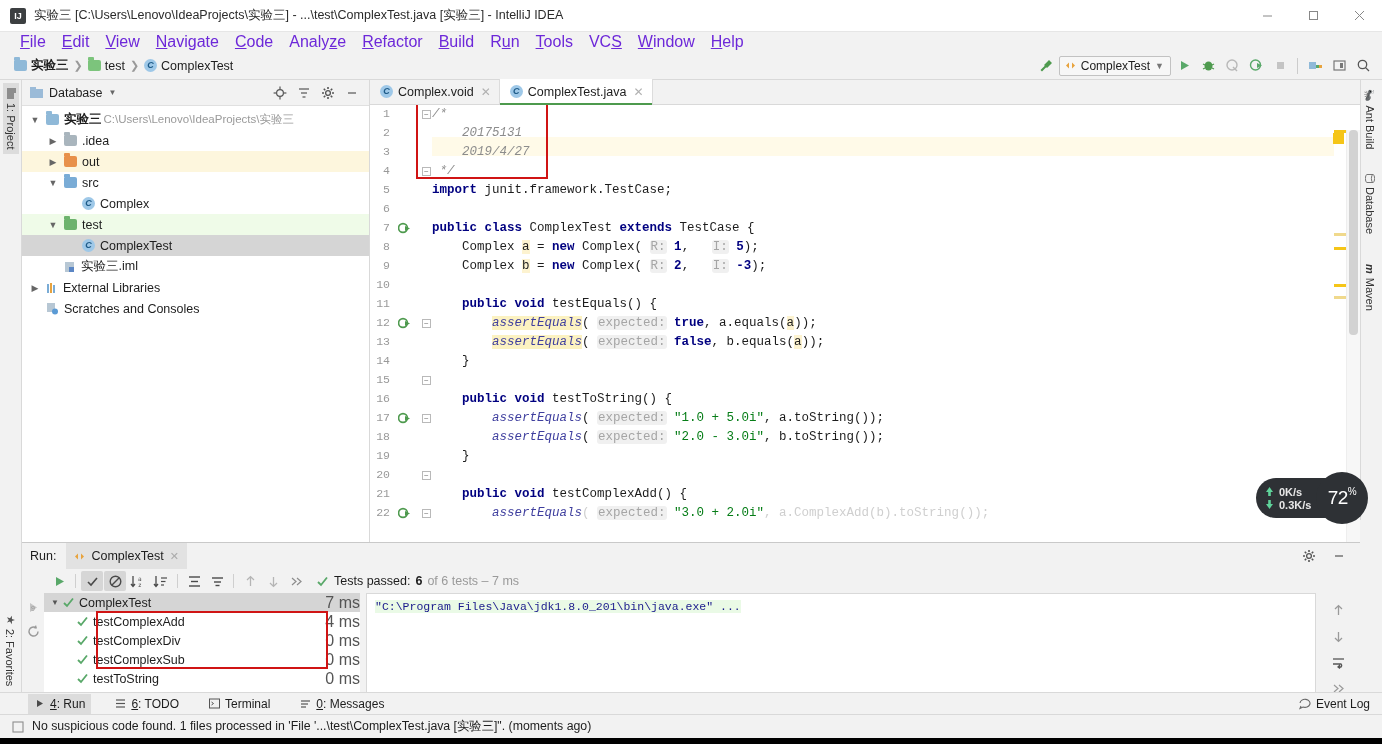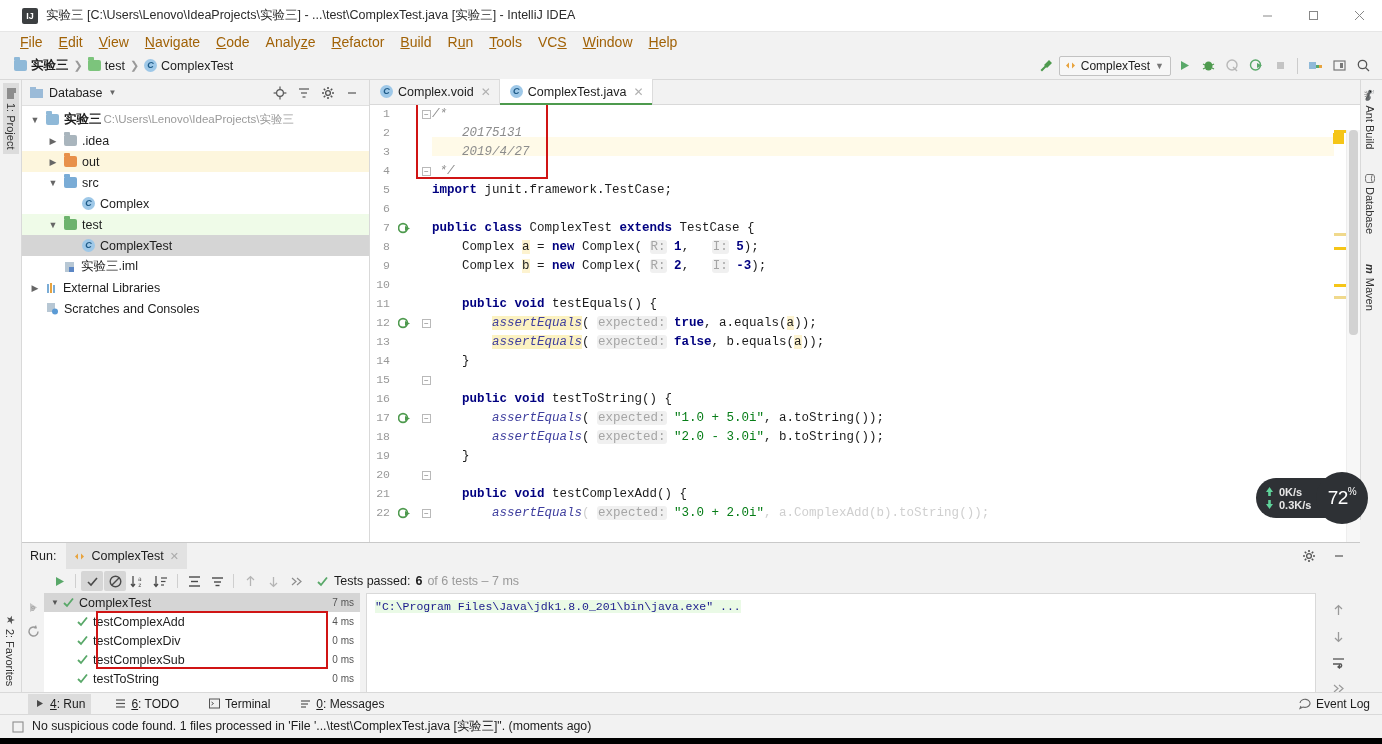--- a/index.html
+++ b/index.html
@@ -6,33 +6,33 @@
   html,body { width:1382px; height:744px; overflow:hidden; background:#000; }
   body {
     font-family:"Liberation Sans", sans-serif;
     font-size:12px; color:#1d1d1d;
     -webkit-font-smoothing:antialiased;
   }
   .app { position:relative; width:1382px; height:744px; background:#f2f2f2; overflow:hidden; }
 
   
   .titlebar{ position:absolute; left:0; top:0; width:1382px; height:32px;
-    background:#ffffff; border-bottom:1px solid #e6e6e6; display:flex; align-items:center;padding-left:12px; }
+    background:#ffffff; border-bottom:1px solid #e6e6e6; display:flex; align-items:center; }
   .tb-logo{ width:16px; height:16px; margin:0 8px 0 10px; background:#3c3f41; color:#fff;
     font-size:9px; font-weight:bold; line-height:16px; text-align:center; border-radius:2px; flex:none;}
   .tb-title{ font-size:12.5px; color:#2b2b2b; white-space:nowrap; }
   .tb-btns{ margin-left:auto; display:flex; height:32px; }
   .tb-btn{ width:46px; height:32px; display:flex; align-items:center; justify-content:center;
     color:#777; font-size:13px; }
   .tb-btn svg{ display:block; }
 
   
   .menubar{ position:absolute; left:0; top:32px; width:1382px; height:20px;
     background:#f2f2f2; display:flex; align-items:center; padding-left:12px; }
-  .menu-item{ padding:0 8px; font-size:14px; color:#a16207; line-height:20px; white-space:nowrap;}
+  .menu-item{ padding:0 8px; font-size:16px; color:#6d28d9; line-height:20px; white-space:nowrap;}
   .menu-item u{ text-decoration:underline; }
 
   
   .navbar{ position:absolute; left:0; top:52px; width:1382px; height:28px;
     background:#f2f2f2; display:flex; align-items:center; padding-left:12px;
     border-bottom:1px solid #d9d9d9;}
   .crumb{ display:flex; align-items:center; gap:4px; padding:0 2px; }
   .crumb-sep{ color:#999; margin:0 3px; font-size:11px; }
   .crumb-txt{ font-size:12.5px; }
   .crumb-txt.bold{ font-weight:bold; }
@@ -137,21 +137,21 @@
   .run-tb{ height:24px; display:flex; align-items:center; gap:1px; padding-left:4px; }
   .rtb{ width:22px; height:20px; display:flex; align-items:center; justify-content:center; color:#5b5b5b;}
   .rtb.on{ background:#d6d6d6; border-radius:2px; }
   .sep{ width:1px; height:14px; background:#cfcfcf; margin:0 4px; }
   .tests-passed{ margin-left:8px; font-size:12.5px; display:flex; align-items:center; gap:5px; white-space:nowrap;}
   .tests-passed .dim{ color:#9a9a9a; }
 
   .tree2{ position:absolute; left:0; top:24px; width:316px; height:100px; background:#fff; }
   .t2row{ height:19px; display:flex; align-items:center; font-size:12.5px; padding-left:4px; white-space:nowrap;}
   .t2row.sel{ background:#d5d5d5; }
-  .t2row .ms{ margin-left:auto; color:#555; font-size:10px; padding-right:6px;}
+  .t2row .ms{ margin-left:auto; color:#555; font-size:16px; }
   .console{ position:absolute; left:322px; top:24px; right:44px; height:100px; background:#fff;
     font-family:"Liberation Mono","DejaVu Sans Mono",monospace; font-size:11.5px; color:#1a1a8c;
     padding:6px 8px; border:1px solid #d9d9d9;}
   .cmd{ background:#eafae6; }
   .run-right{ position:absolute; right:0; top:24px; width:44px; height:100px; display:flex;
     flex-direction:column; align-items:center; gap:8px; padding-top:10px; color:#8d8d8d;}
 
   
   .toolbar-bottom{ position:absolute; left:0; top:692px; width:1382px; height:22px; background:#f2f2f2;
     border-top:1px solid #d9d9d9; display:flex; align-items:center; padding-left:28px; gap:18px; font-size:12px;}

